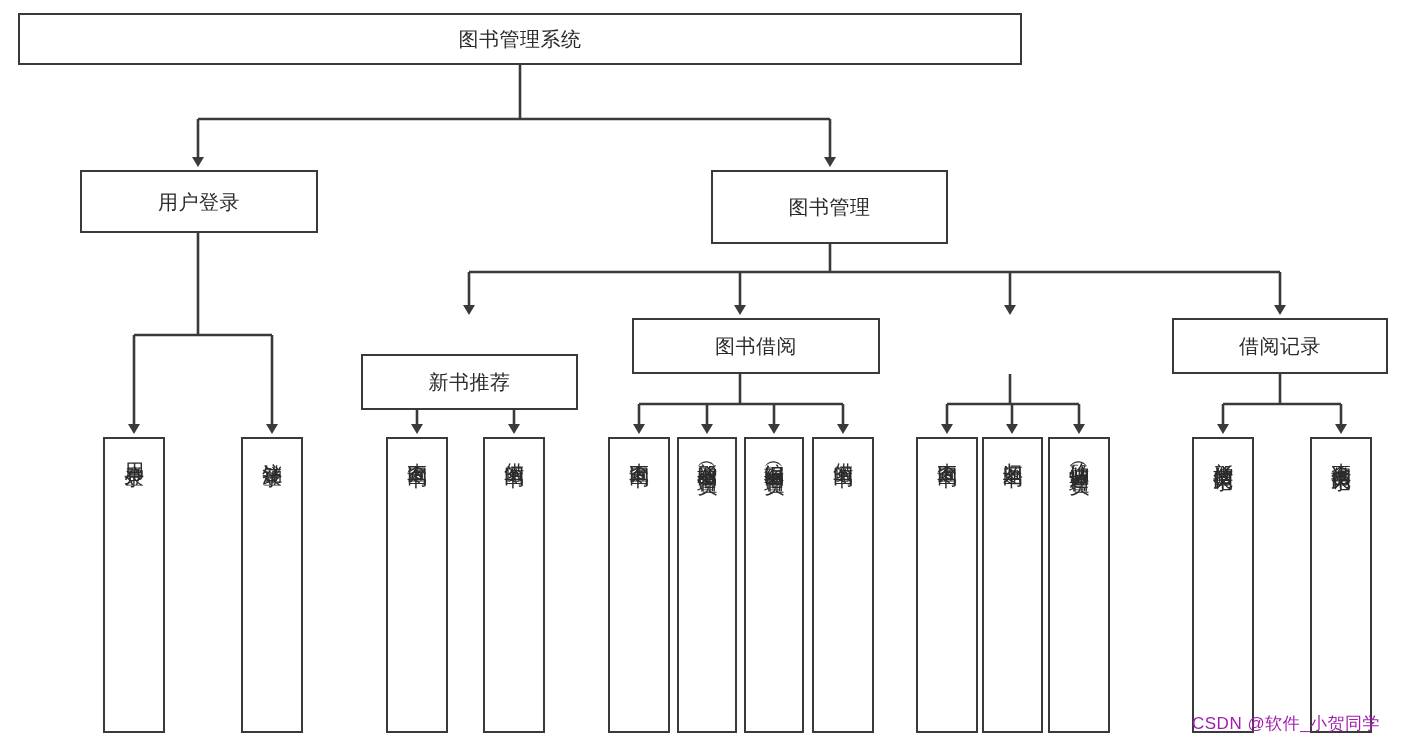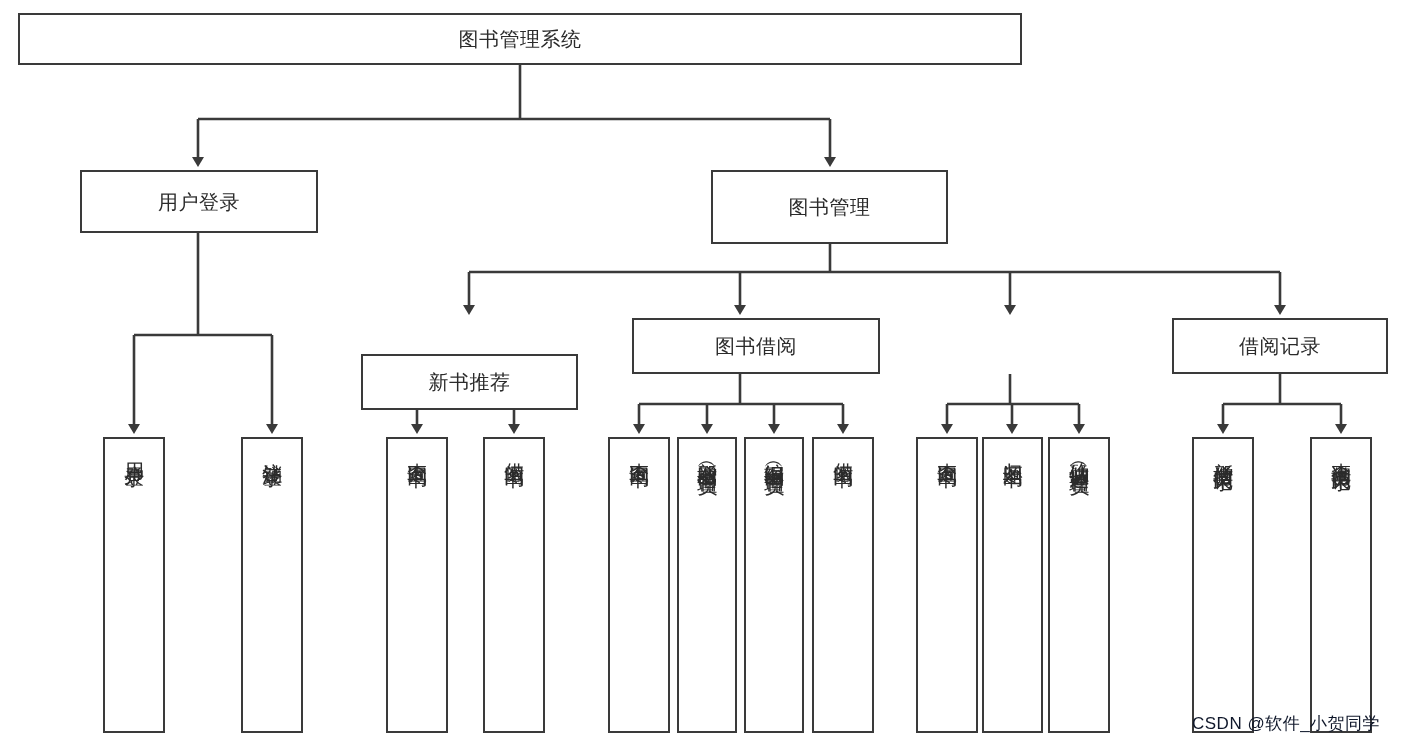--- a/index.html
+++ b/index.html
@@ -53,21 +53,21 @@
     letter-spacing: 2px;
     text-align: left;
     white-space: nowrap;
     color: #2b2b2b;
   }
   .watermark {
     position: absolute;
     left: 1192px;
     top: 712px;
     font-size: 17px;
-    color: #0f172a;
+    color: #a21caf;
     white-space: nowrap;
     letter-spacing: 0.5px;
   }
 </style>
 </head>
 <body>
 
 <div id="canvas">
 
   <svg class="wires" viewBox="0 0 1405 747" xmlns="http://www.w3.org/2000/svg">

